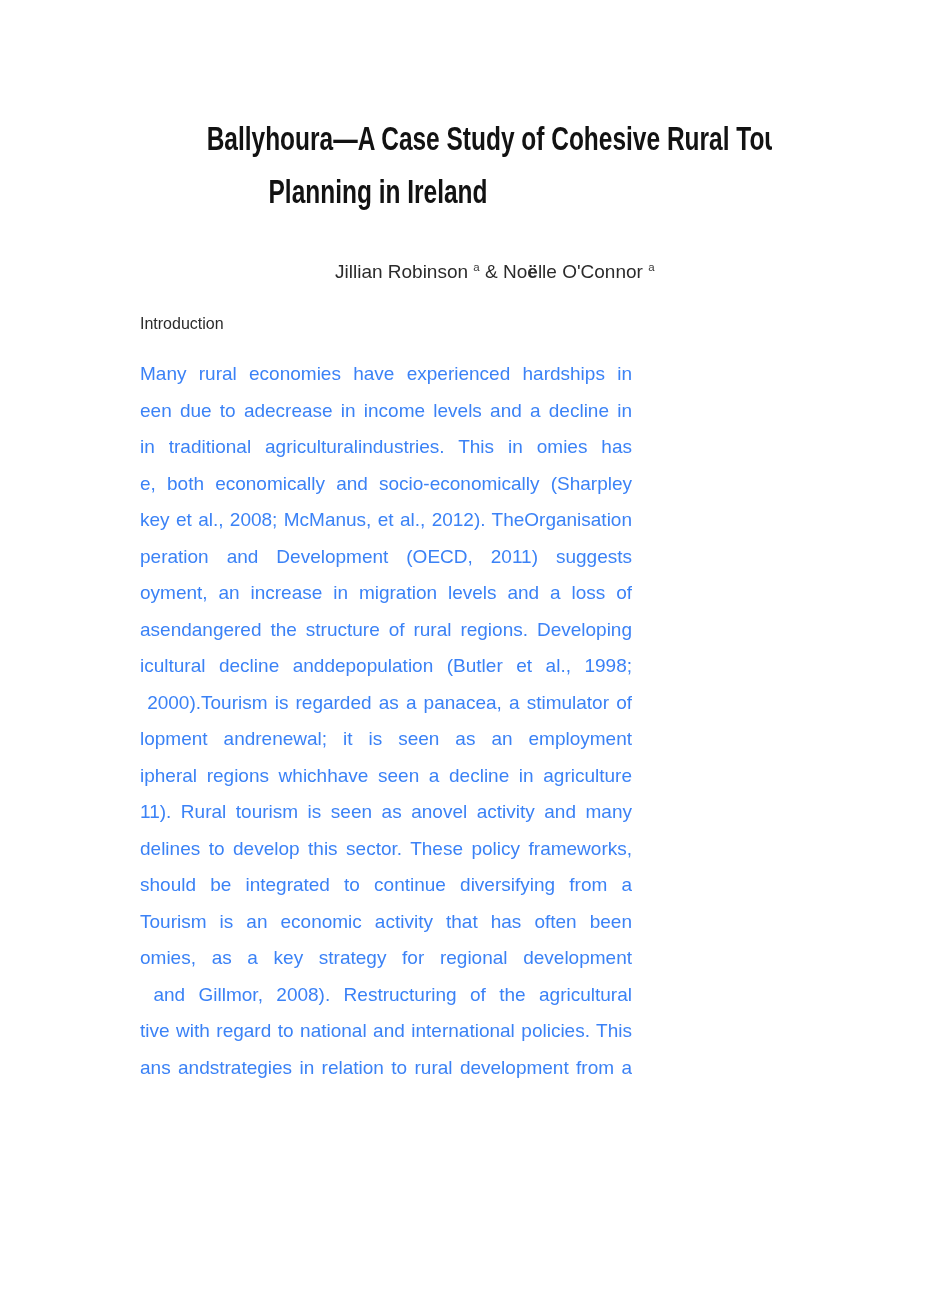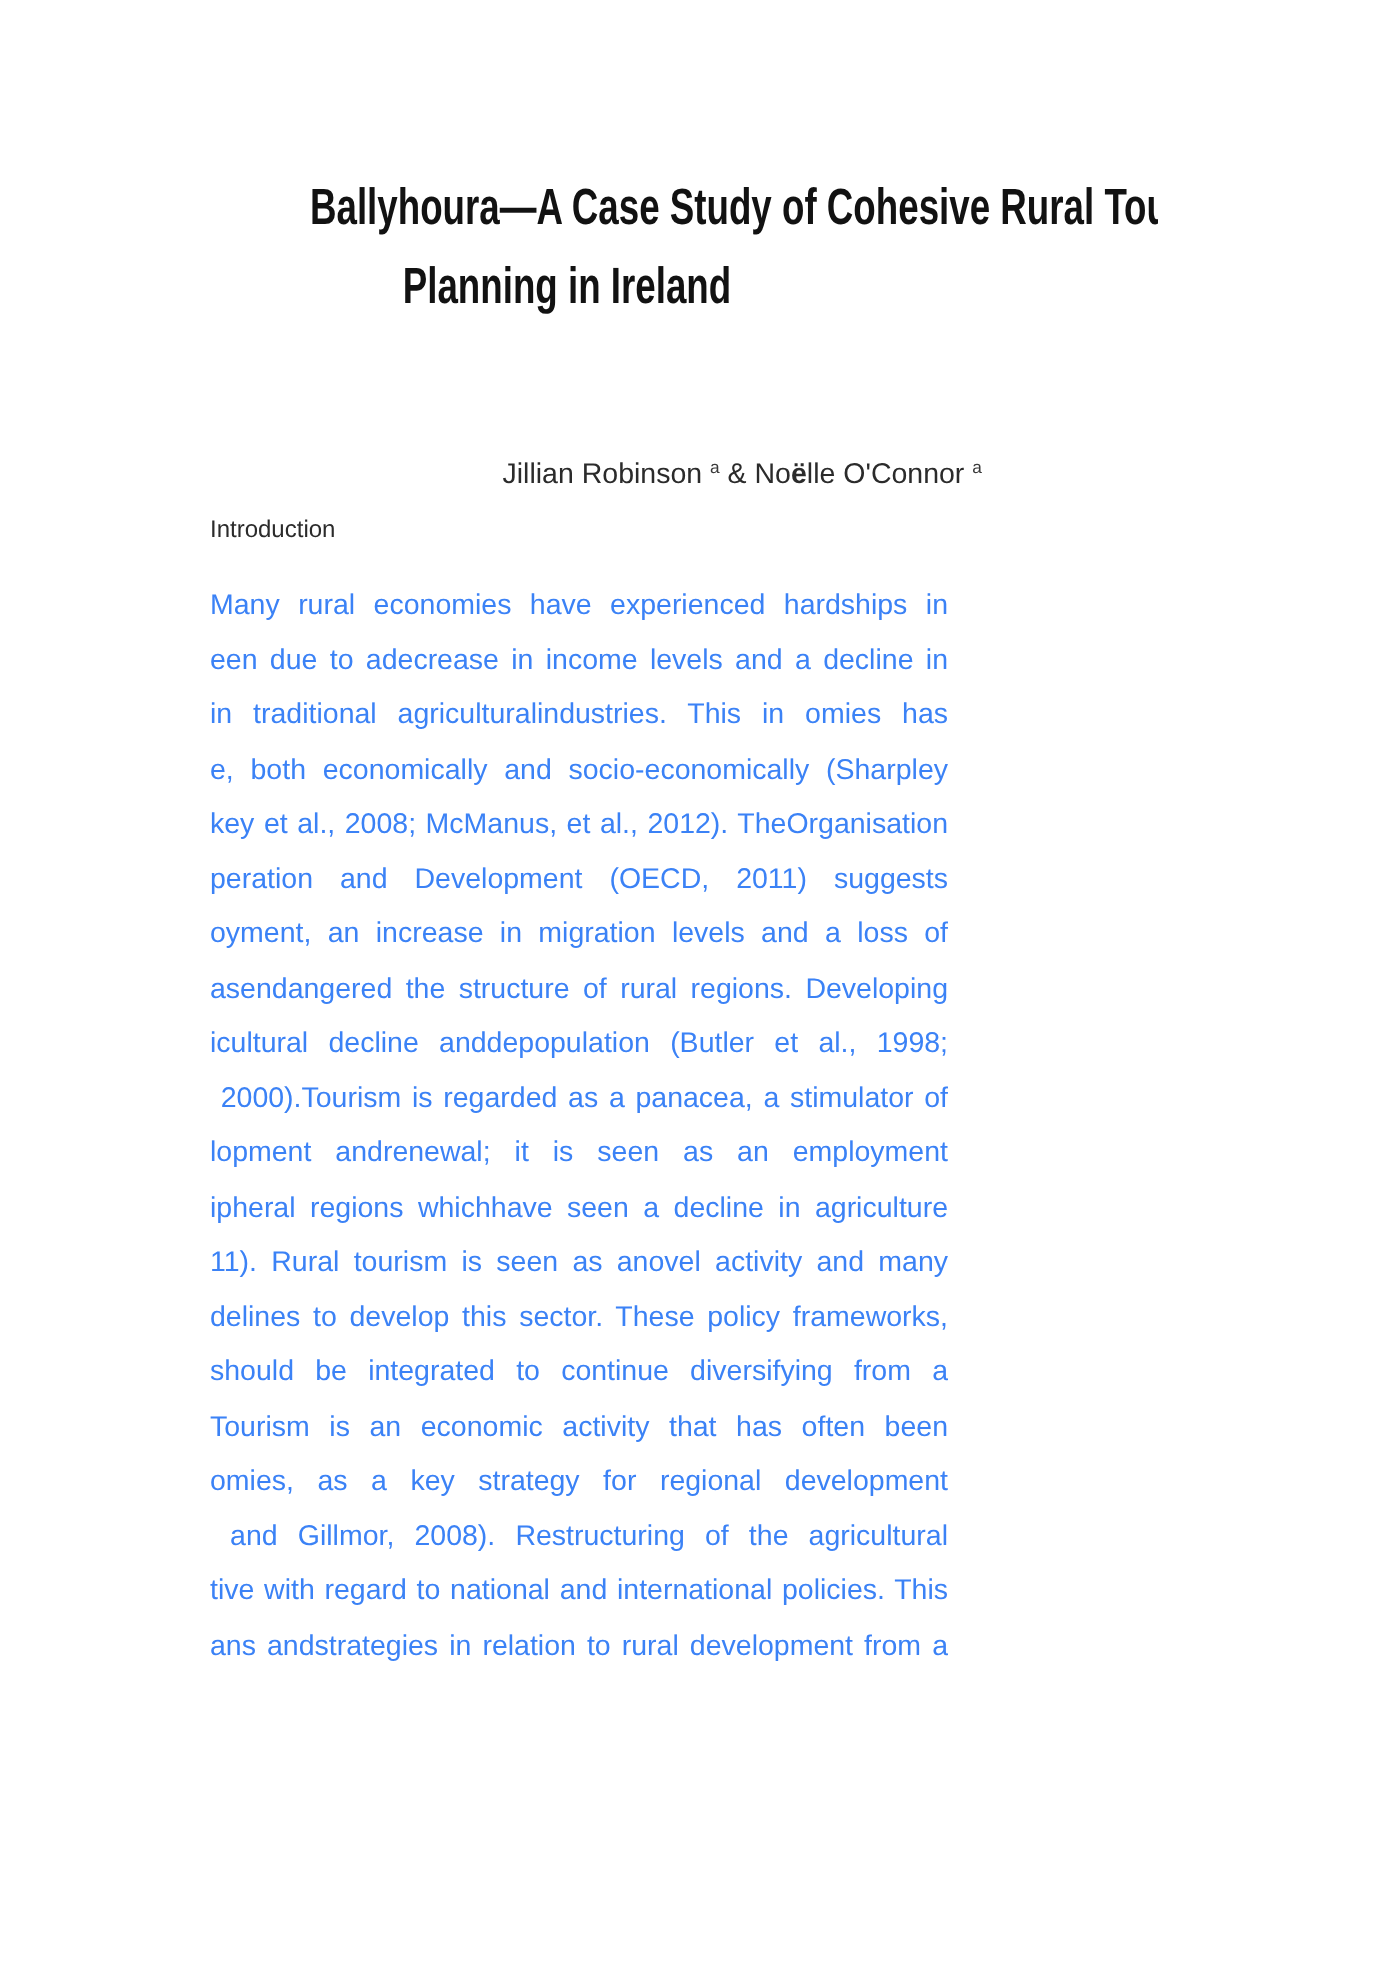--- a/index.html
+++ b/index.html
@@ -23,37 +23,37 @@
     font-weight: 700;
     color: #121212;
     text-align: center;
     line-height: 53px;
     transform: scaleX(0.72);
     transform-origin: 50% 50%;
   }
   .title-line { display: block; white-space: nowrap; }
 
   .authors {
-    margin-top: 81px;
+    margin-top: 36px;
     padding-left: 195px;
     text-align: left;
     font-size: 19px;
     line-height: 26px;
     color: #2b2b2b;
     white-space: nowrap;
   }
   .authors sup {
     vertical-align: super;
     font-size: 11.5px;
     color: #3a3a3a;
   }
   .bold-char { font-weight: 700; }
 
   .section-heading {
-    margin-top: 13px;
+    margin-top: 28px;
     font-size: 16px;
     line-height: 22px;
     color: #2b2b2b;
   }
 
   .paragraph {
     margin-top: 21px;
     font-size: 19px;
     line-height: 36.5px;
     color: #3b82f6;

